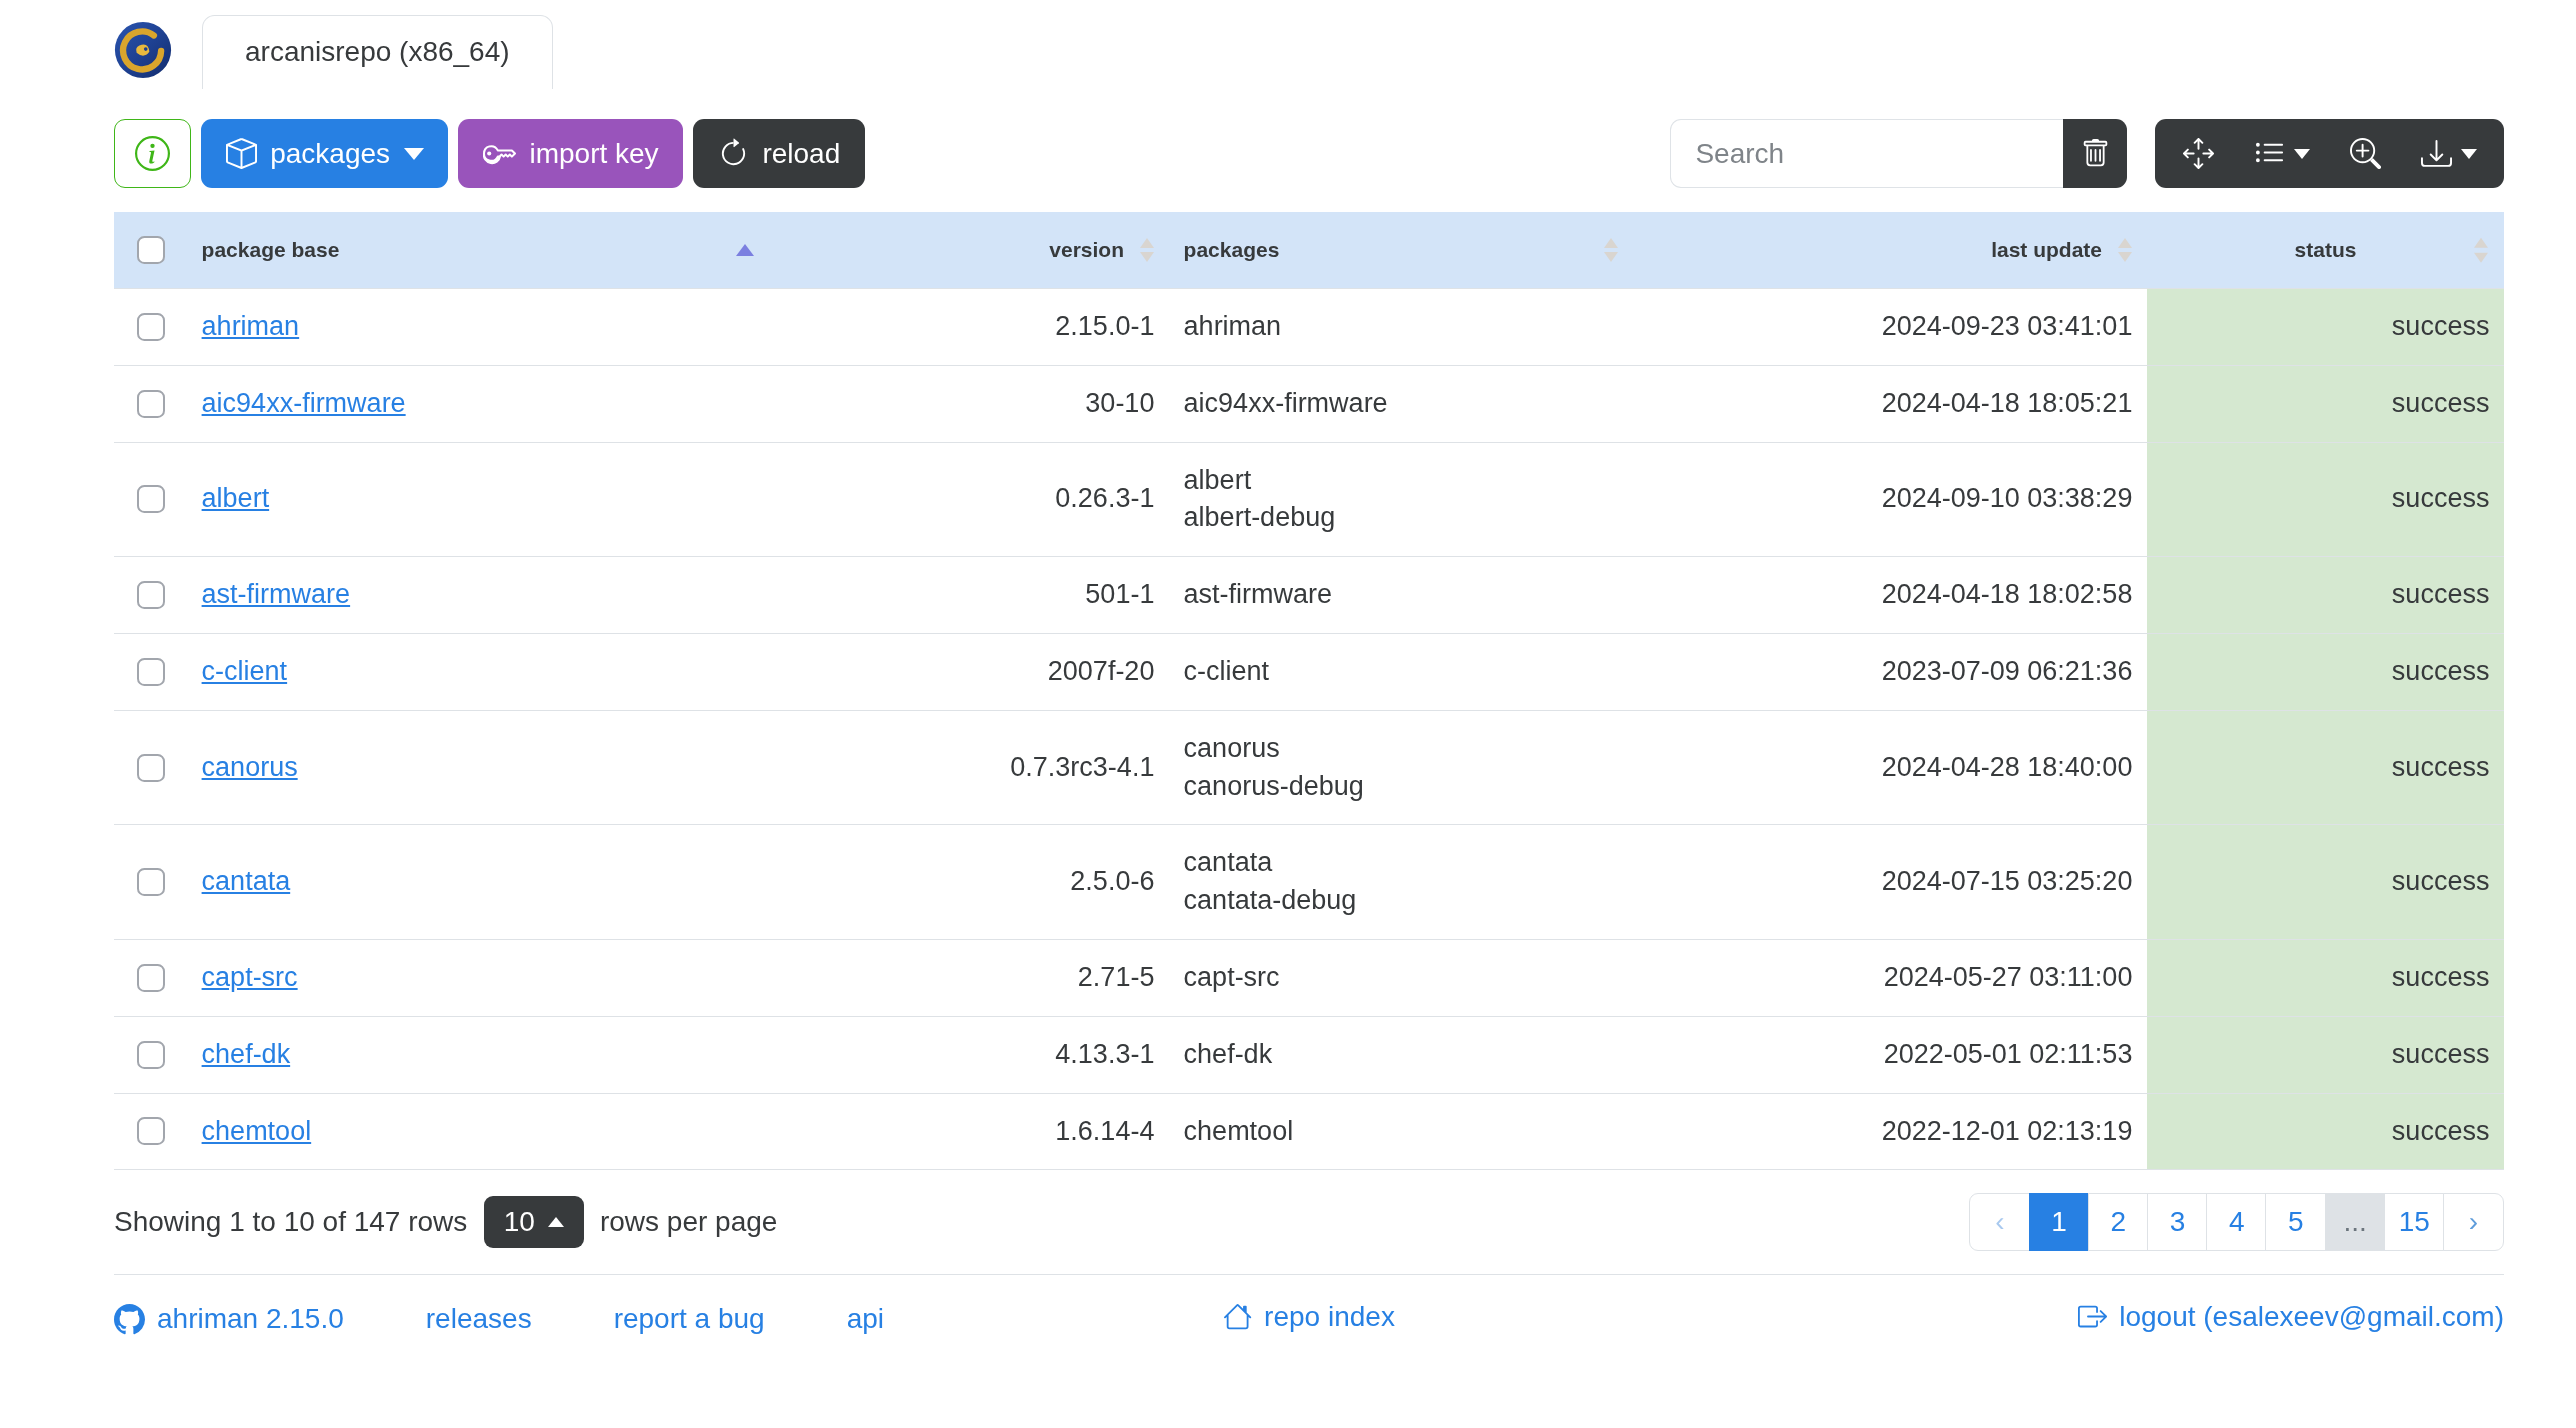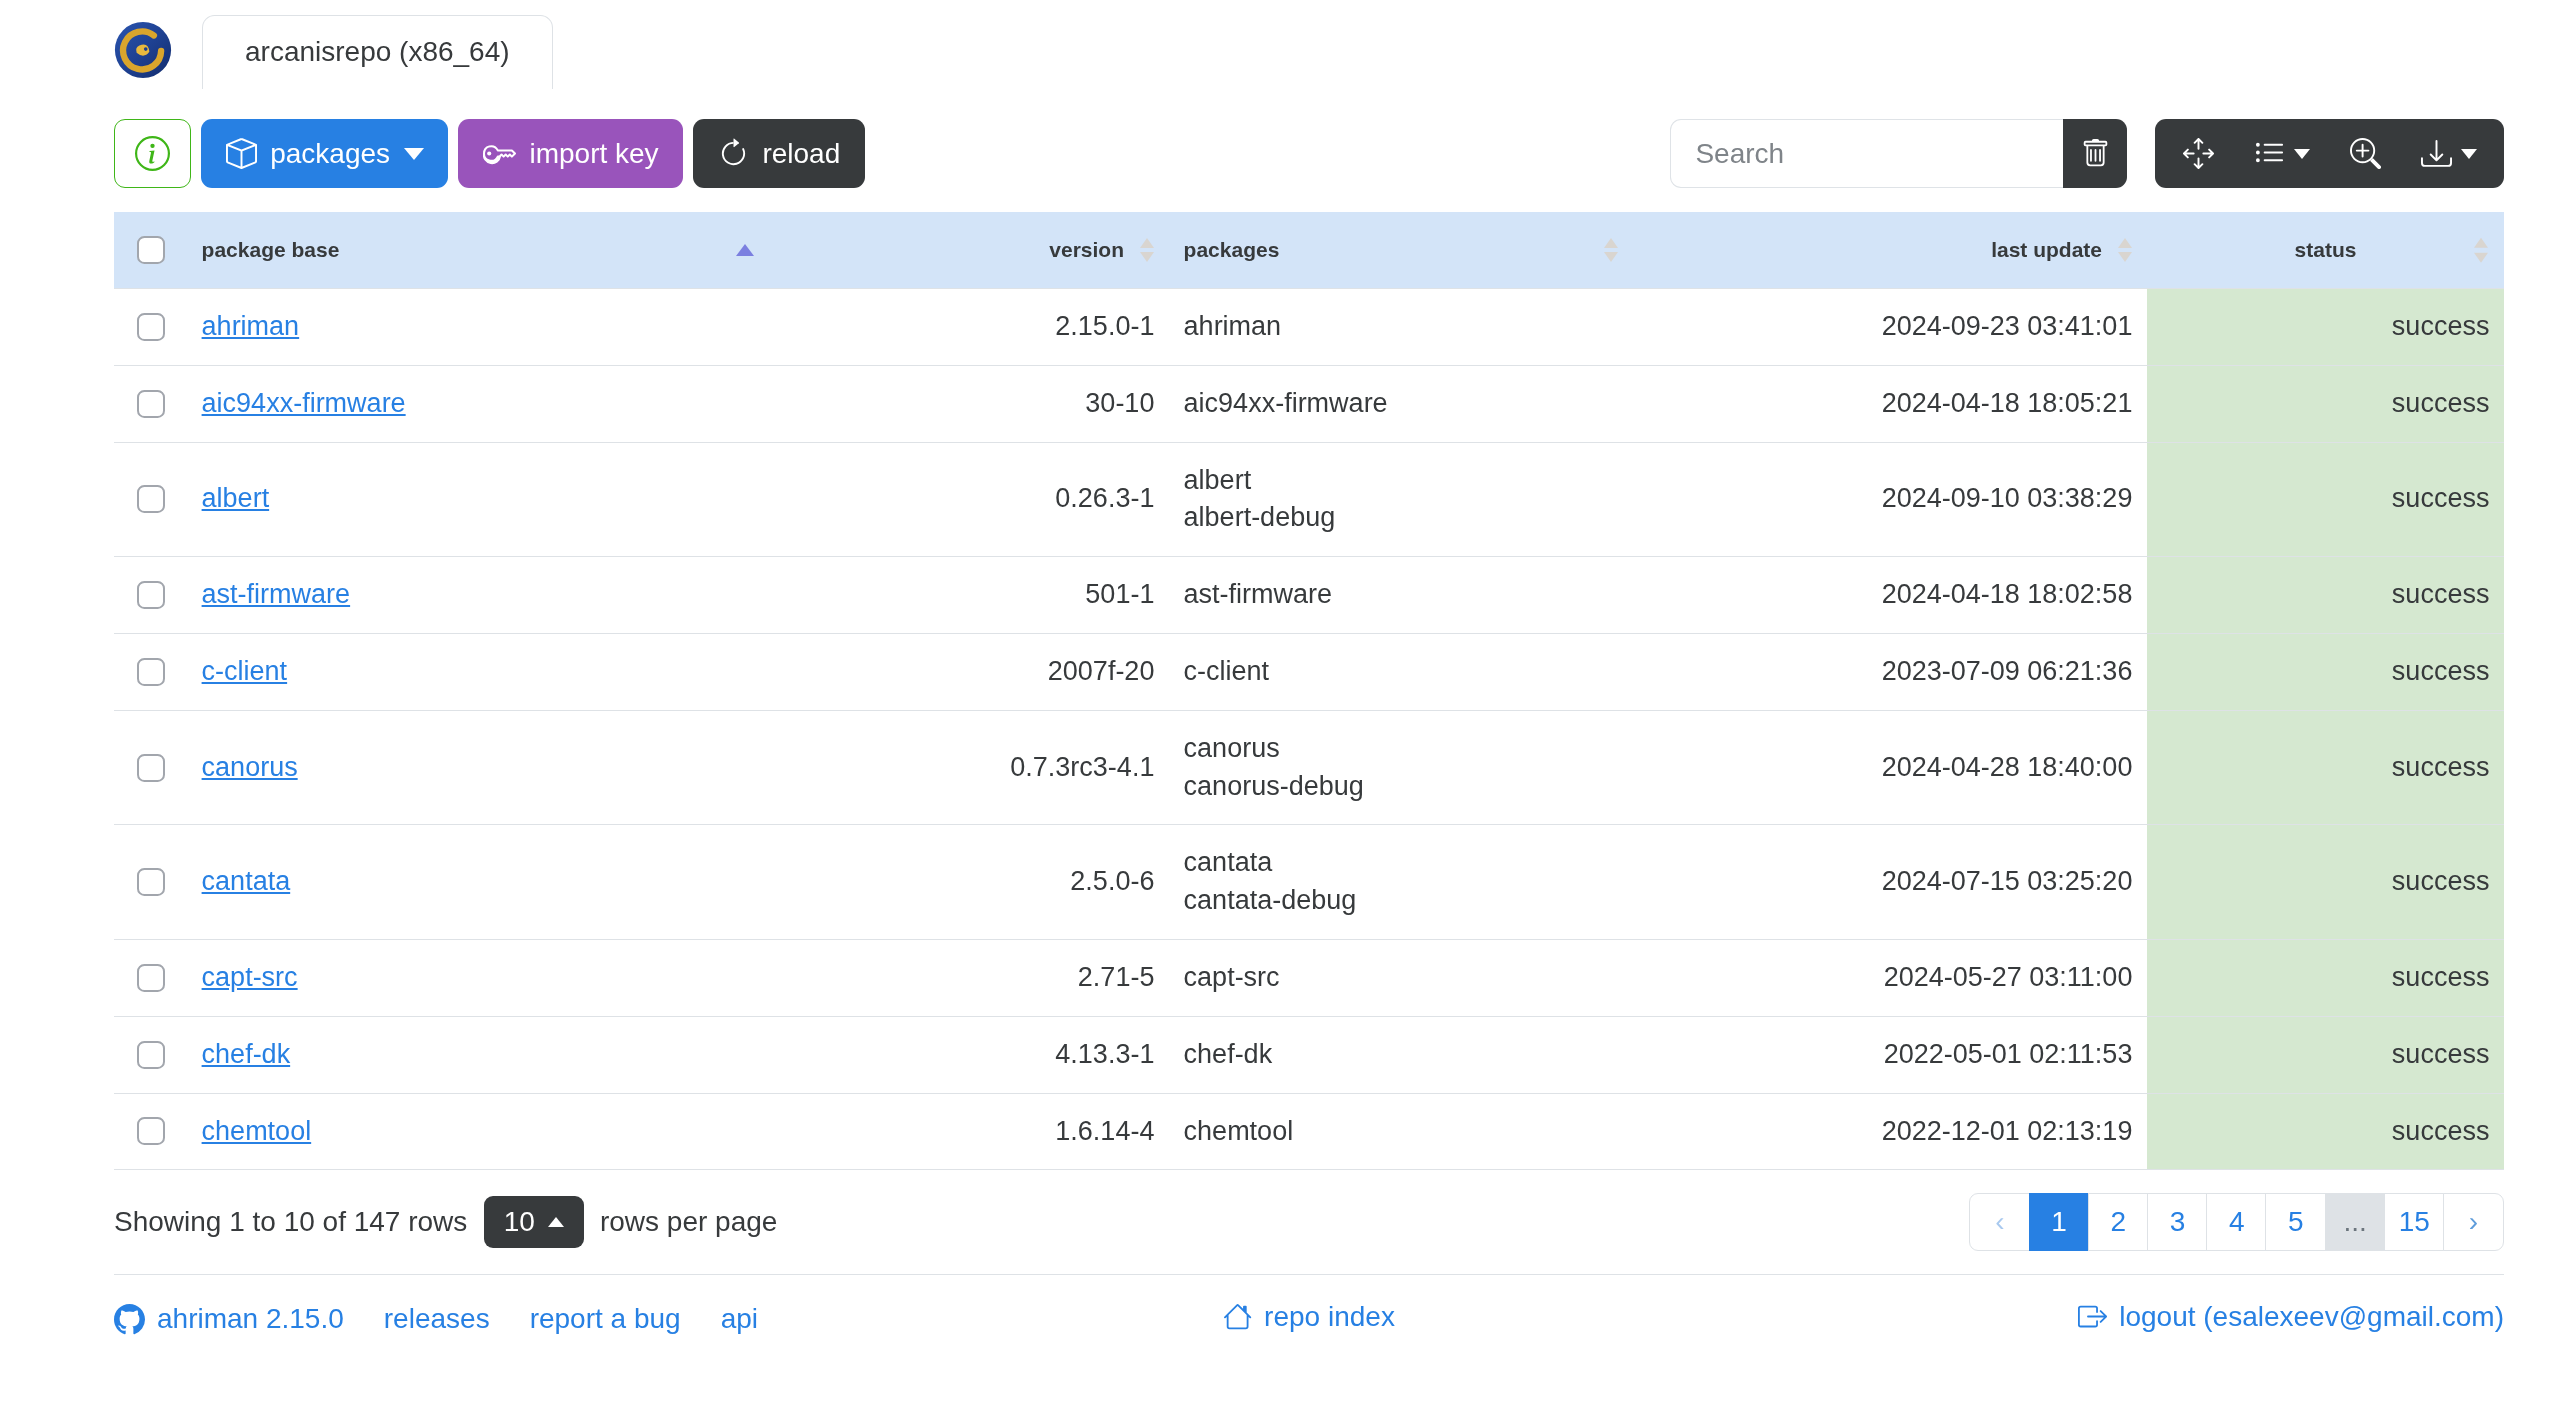--- a/index.html
+++ b/index.html
@@ -73,21 +73,21 @@
     font-size:28px; text-decoration:none; cursor:pointer;}
   .page-item.prev a{border-radius:9px 0 0 9px; color:#a9c9ef; margin-left:0;}
   .page-item.next a{border-radius:0 9px 9px 0; color:#5f9ddb;}
   .page-item.active a{background:var(--primary); border-color:var(--primary); color:#fff;}
   .page-item.ellipsis a{background:var(--border); color:#6c757d;}
 
   
   .footer{border-top:1.8px solid var(--border); display:flex; align-items:center;
     font-size:28px; position:relative; height:89px;}
   .footer a{color:var(--link); text-decoration:none; display:inline-flex; align-items:center; gap:12px; cursor:pointer;}
-  .footer-left{display:flex; gap:40px; align-items:flex-end;}
+  .footer-left{display:flex; gap:82px; align-items:flex-end;}
   .footer-center{position:absolute; left:50%; transform:translateX(-50%);}
   .footer-right{margin-left:auto;}
   svg{display:block;}
 </style>
 </head>
 <body>
 
 <div class="page">
 
   <div class="topbar">

